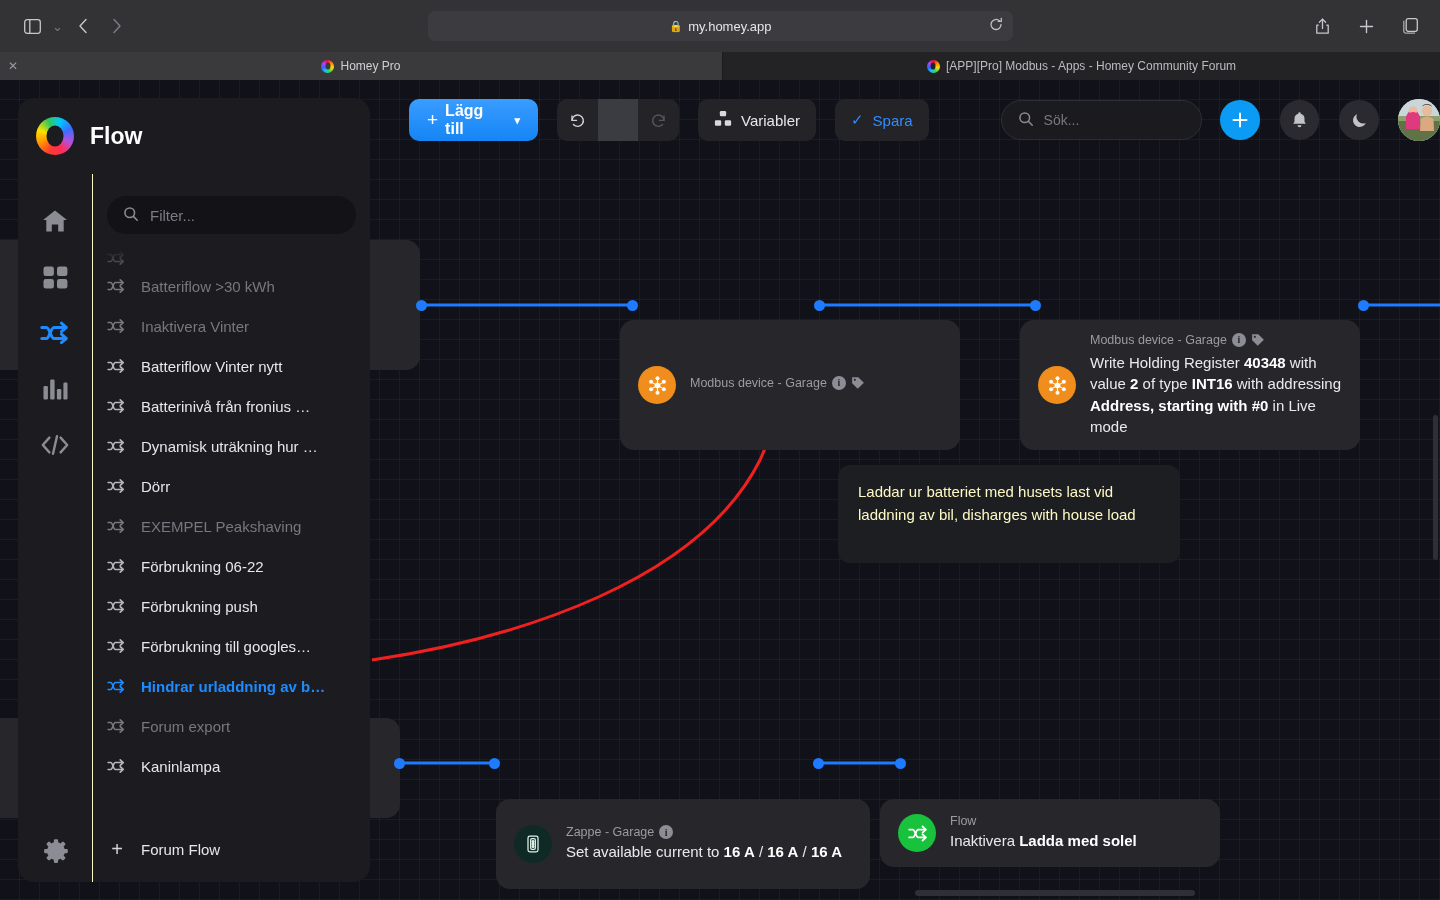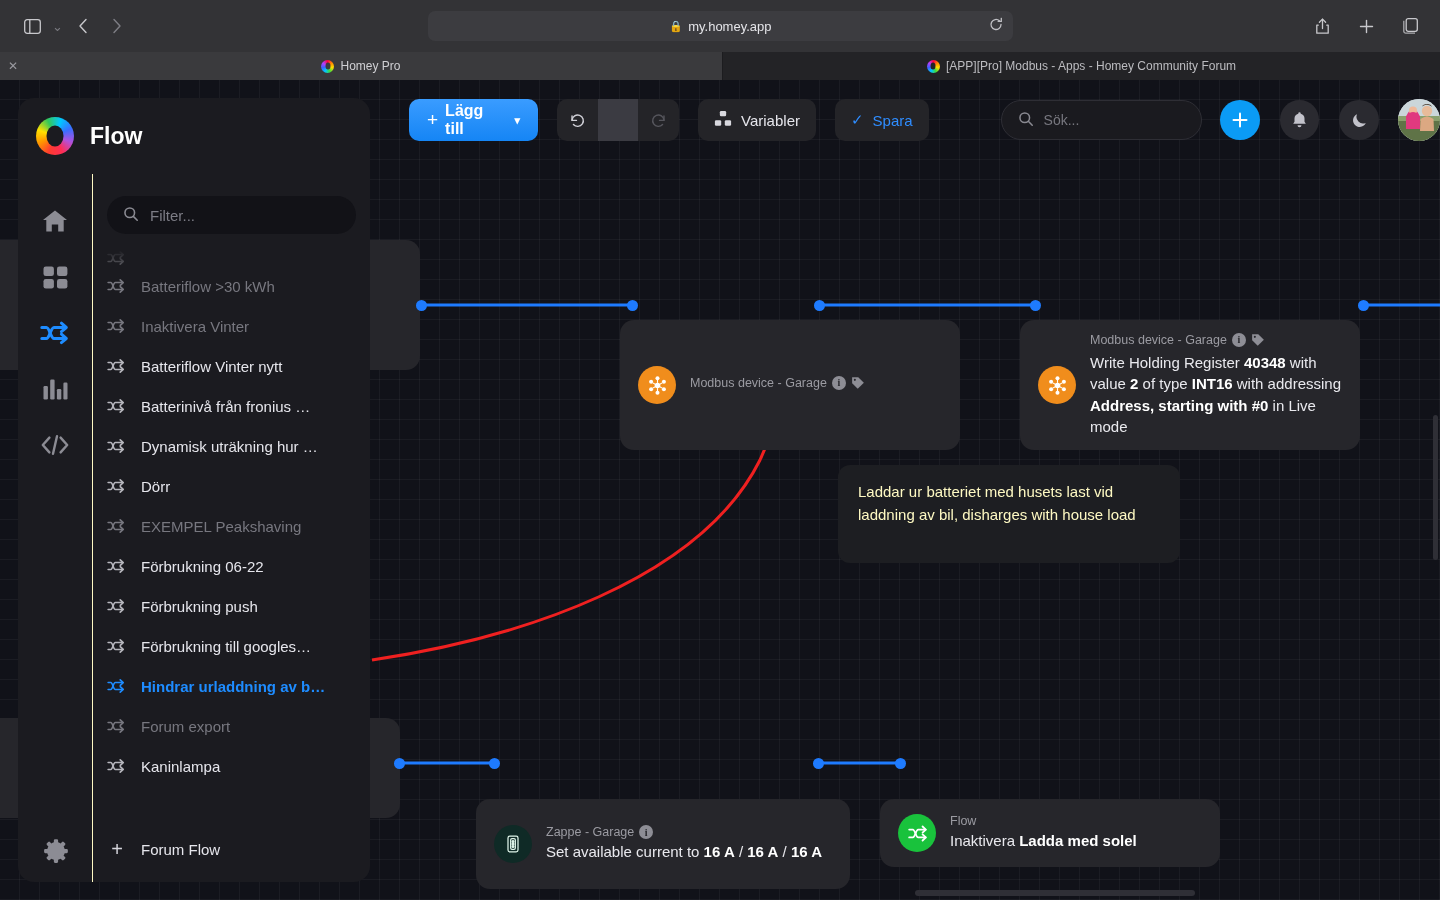--- a/index.html
+++ b/index.html
@@ -419,21 +419,21 @@
       <div class="card-title">
         Write Holding Register <b>40348</b> with value <b>2</b> of type <b>INT16</b> with addressing <b>Address, starting with #0</b> in Live mode
       </div>
     </div>
   </div>
 
   <div class="note-card" style="left:838px; top:385px; width:342px; height:98px;">
     <span>Laddar ur batteriet med husets last vid laddning av bil, disharges with house load</span>
   </div>
 
-  <div class="card" style="left:476px; top:719px; width:374px; height:90px;">
+  <div class="card" style="left:496px; top:719px; width:374px; height:90px;">
     <div class="card-icon icon-zappe">
       <svg width="20" height="20" viewBox="0 0 24 24" fill="none" stroke="#dff5ea" stroke-width="1.5">
         <rect x="6" y="2.5" width="12" height="19" rx="2.2"></rect>
         <rect x="9.2" y="5.6" width="5.6" height="12.8" rx="1.6"></rect>
         <circle cx="12" cy="9" r="1.1" fill="#dff5ea"></circle>
           <circle cx="12" cy="12" r="1.1" fill="#dff5ea"></circle>
           <circle cx="12" cy="15" r="1.1" fill="#dff5ea"></circle>
       </svg>
     </div>
     <div class="card-body">

